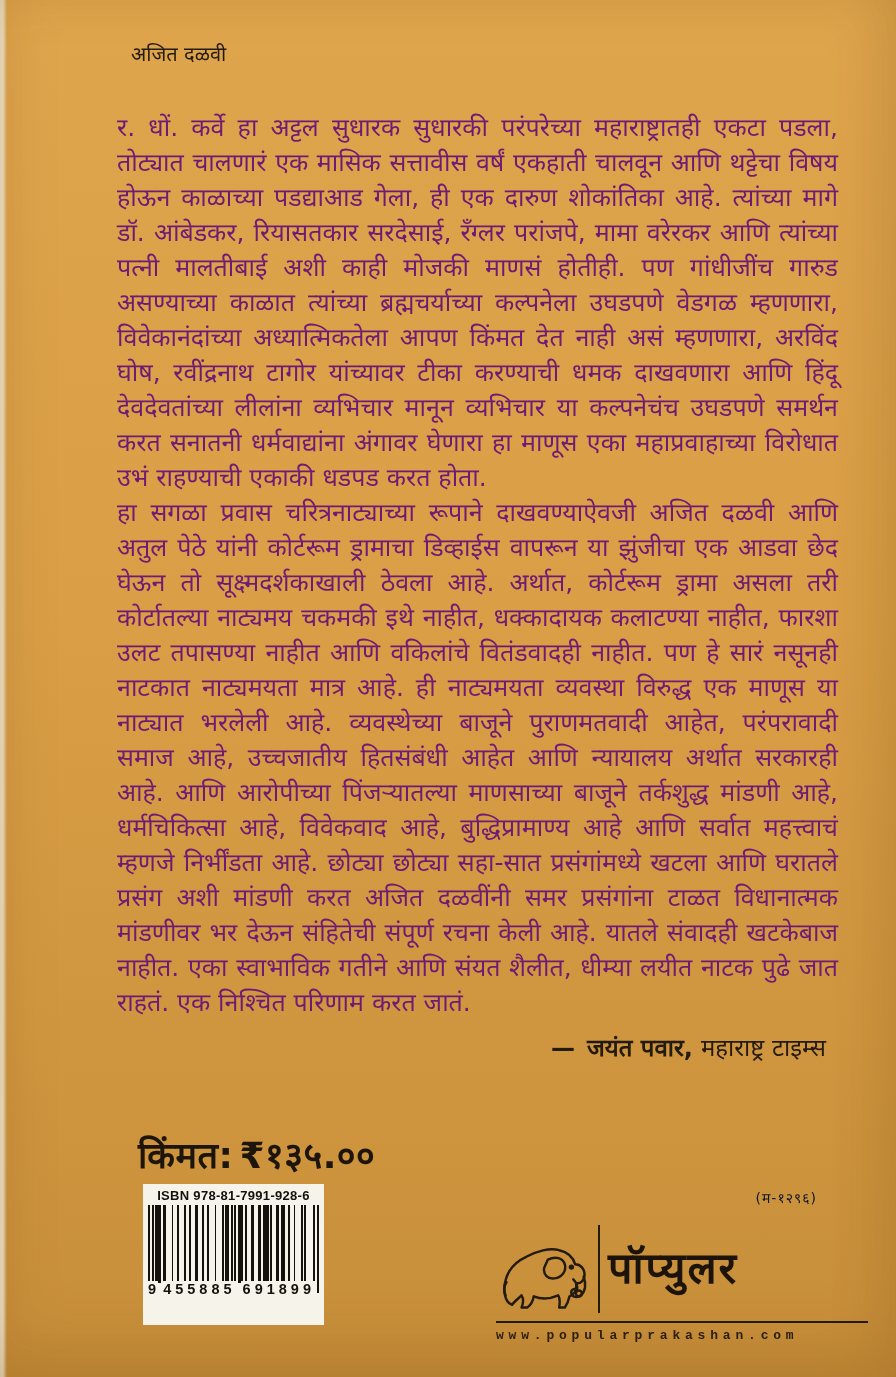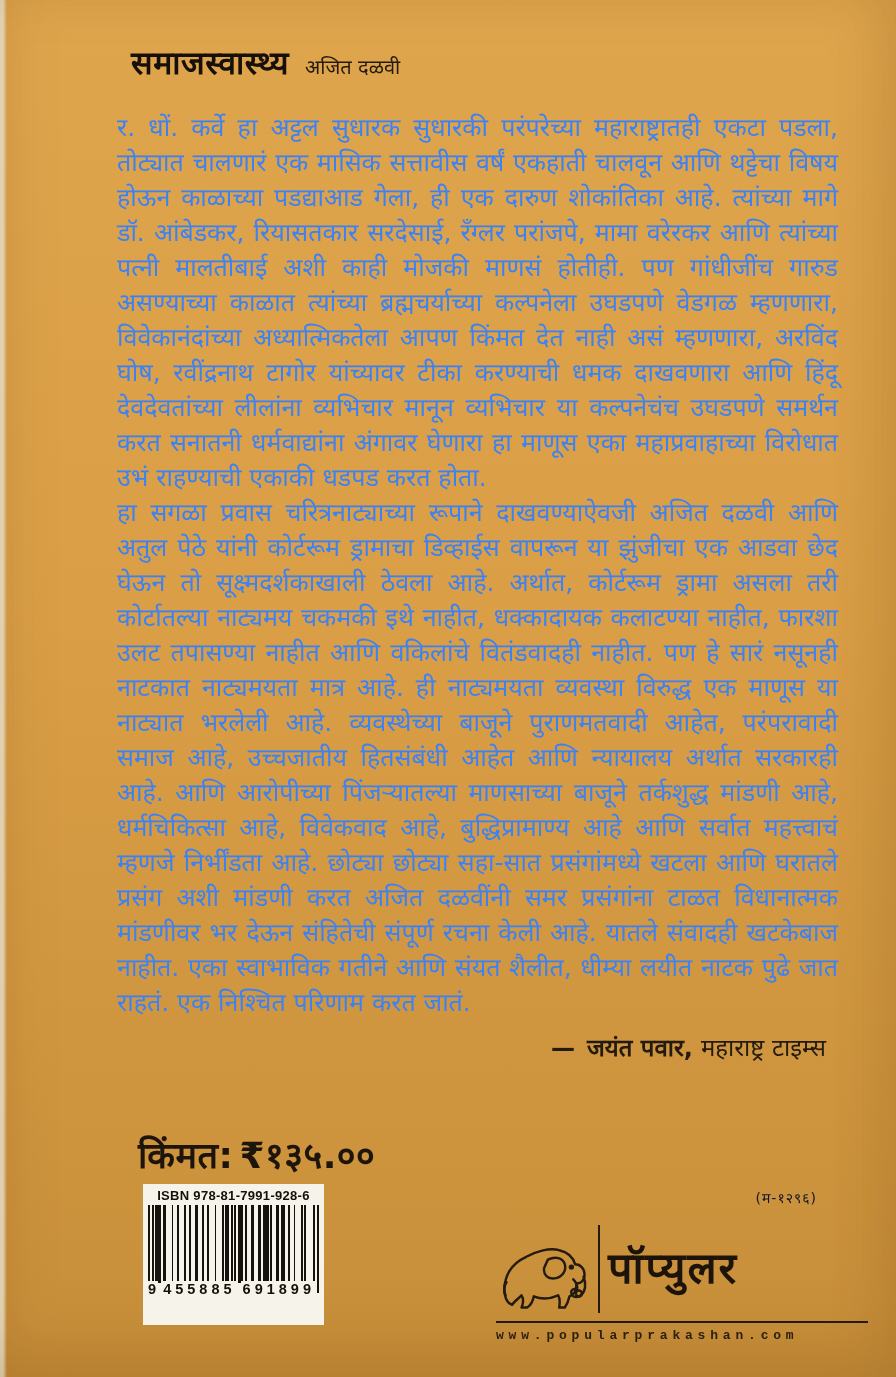--- a/index.html
+++ b/index.html
@@ -14,21 +14,21 @@
   .vignette{position:absolute;inset:0;pointer-events:none;
     box-shadow:inset 0 -30px 60px rgba(120,80,20,.18), inset -20px 0 50px rgba(120,80,20,.10);}
 
   
   .title-row{position:absolute;left:131px;top:40px;display:flex;align-items:baseline;gap:16px;}
   .book-title{font-size:32px;font-weight:bold;color:#17100a;letter-spacing:.5px;}
   .book-author{font-size:20px;color:#241b10;}
 
   
   .blurb{position:absolute;left:117px;top:110px;width:721px;
-    font-size:25px;line-height:35px;text-align:justify;color:#3b82f6;}
+    font-size:25px;line-height:35px;text-align:justify;color:#701a75;}
   .blurb p{margin:0;}
 
   
   .attribution{position:absolute;top:1030px;right:70px;font-size:24px;color:#241b10;white-space:nowrap;}
   .attribution .att-dash{margin-right:12px;font-weight:bold;}
   .attribution .att-name{font-weight:bold;margin-right:8px;}
 
   
   .price{position:absolute;left:138px;top:1130px;font-size:36px;font-weight:bold;color:#1d150c;letter-spacing:.5px;}
   .price .price-value{margin-left:6px;}
@@ -62,21 +62,20 @@
   .pub-rule{border-top:2px solid #241b10;margin-top:5px;}
   .website{margin-top:5px;font-family:Liberation Mono, monospace;font-size:13px;font-weight:bold;
     letter-spacing:4.8px;white-space:nowrap;color:#2b2012;}
 </style>
 </head>
 <body>
 
 <div class="vignette"></div>
 
 <header class="title-row">
-  <span class="book-title">समाजस्वास्थ्य</span>
   <span class="book-author">अजित दळवी</span>
 </header>
 
 <section class="blurb">
   <p>र. धों. कर्वे हा अट्टल सुधारक सुधारकी परंपरेच्या महाराष्ट्रातही एकटा पडला, तोट्यात चालणारं एक मासिक सत्तावीस वर्षं एकहाती चालवून आणि थट्टेचा विषय होऊन काळाच्या पडद्याआड गेला, ही एक दारुण शोकांतिका आहे. त्यांच्या मागे डॉ. आंबेडकर, रियासतकार सरदेसाई, रँग्लर परांजपे, मामा वरेरकर आणि त्यांच्या पत्नी मालतीबाई अशी काही मोजकी माणसं होतीही. पण गांधीजींच गारुड असण्याच्या काळात त्यांच्या ब्रह्मचर्याच्या कल्पनेला उघडपणे वेडगळ म्हणणारा, विवेकानंदांच्या अध्यात्मिकतेला आपण किंमत देत नाही असं म्हणणारा, अरविंद घोष, रवींद्रनाथ टागोर यांच्यावर टीका करण्याची धमक दाखवणारा आणि हिंदू देवदेवतांच्या लीलांना व्यभिचार मानून व्यभिचार या कल्पनेचंच उघडपणे समर्थन करत सनातनी धर्मवाद्यांना अंगावर घेणारा हा माणूस एका महाप्रवाहाच्या विरोधात उभं राहण्याची एकाकी धडपड करत होता.</p>
   <p>हा सगळा प्रवास चरित्रनाट्याच्या रूपाने दाखवण्याऐवजी अजित दळवी आणि अतुल पेठे यांनी कोर्टरूम ड्रामाचा डिव्हाईस वापरून या झुंजीचा एक आडवा छेद घेऊन तो सूक्ष्मदर्शकाखाली ठेवला आहे. अर्थात, कोर्टरूम ड्रामा असला तरी कोर्टातल्या नाट्यमय चकमकी इथे नाहीत, धक्कादायक कलाटण्या नाहीत, फारशा उलट तपासण्या नाहीत आणि वकिलांचे वितंडवादही नाहीत. पण हे सारं नसूनही नाटकात नाट्यमयता मात्र आहे. ही नाट्यमयता व्यवस्था विरुद्ध एक माणूस या नाट्यात भरलेली आहे. व्यवस्थेच्या बाजूने पुराणमतवादी आहेत, परंपरावादी समाज आहे, उच्चजातीय हितसंबंधी आहेत आणि न्यायालय अर्थात सरकारही आहे. आणि आरोपीच्या पिंजऱ्यातल्या माणसाच्या बाजूने तर्कशुद्ध मांडणी आहे, धर्मचिकित्सा आहे, विवेकवाद आहे, बुद्धिप्रामाण्य आहे आणि सर्वात महत्त्वाचं म्हणजे निर्भींडता आहे. छोट्या छोट्या सहा-सात प्रसंगांमध्ये खटला आणि घरातले प्रसंग अशी मांडणी करत अजित दळवींनी समर प्रसंगांना टाळत विधानात्मक मांडणीवर भर देऊन संहितेची संपूर्ण रचना केली आहे. यातले संवादही खटकेबाज नाहीत. एका स्वाभाविक गतीने आणि संयत शैलीत, धीम्या लयीत नाटक पुढे जात राहतं. एक निश्चित परिणाम करत जातं.</p>
 </section>
 
 <div class="attribution">
   <span class="att-dash">—</span><span class="att-name">जयंत पवार,</span><span class="att-source">महाराष्ट्र टाइम्स</span>

